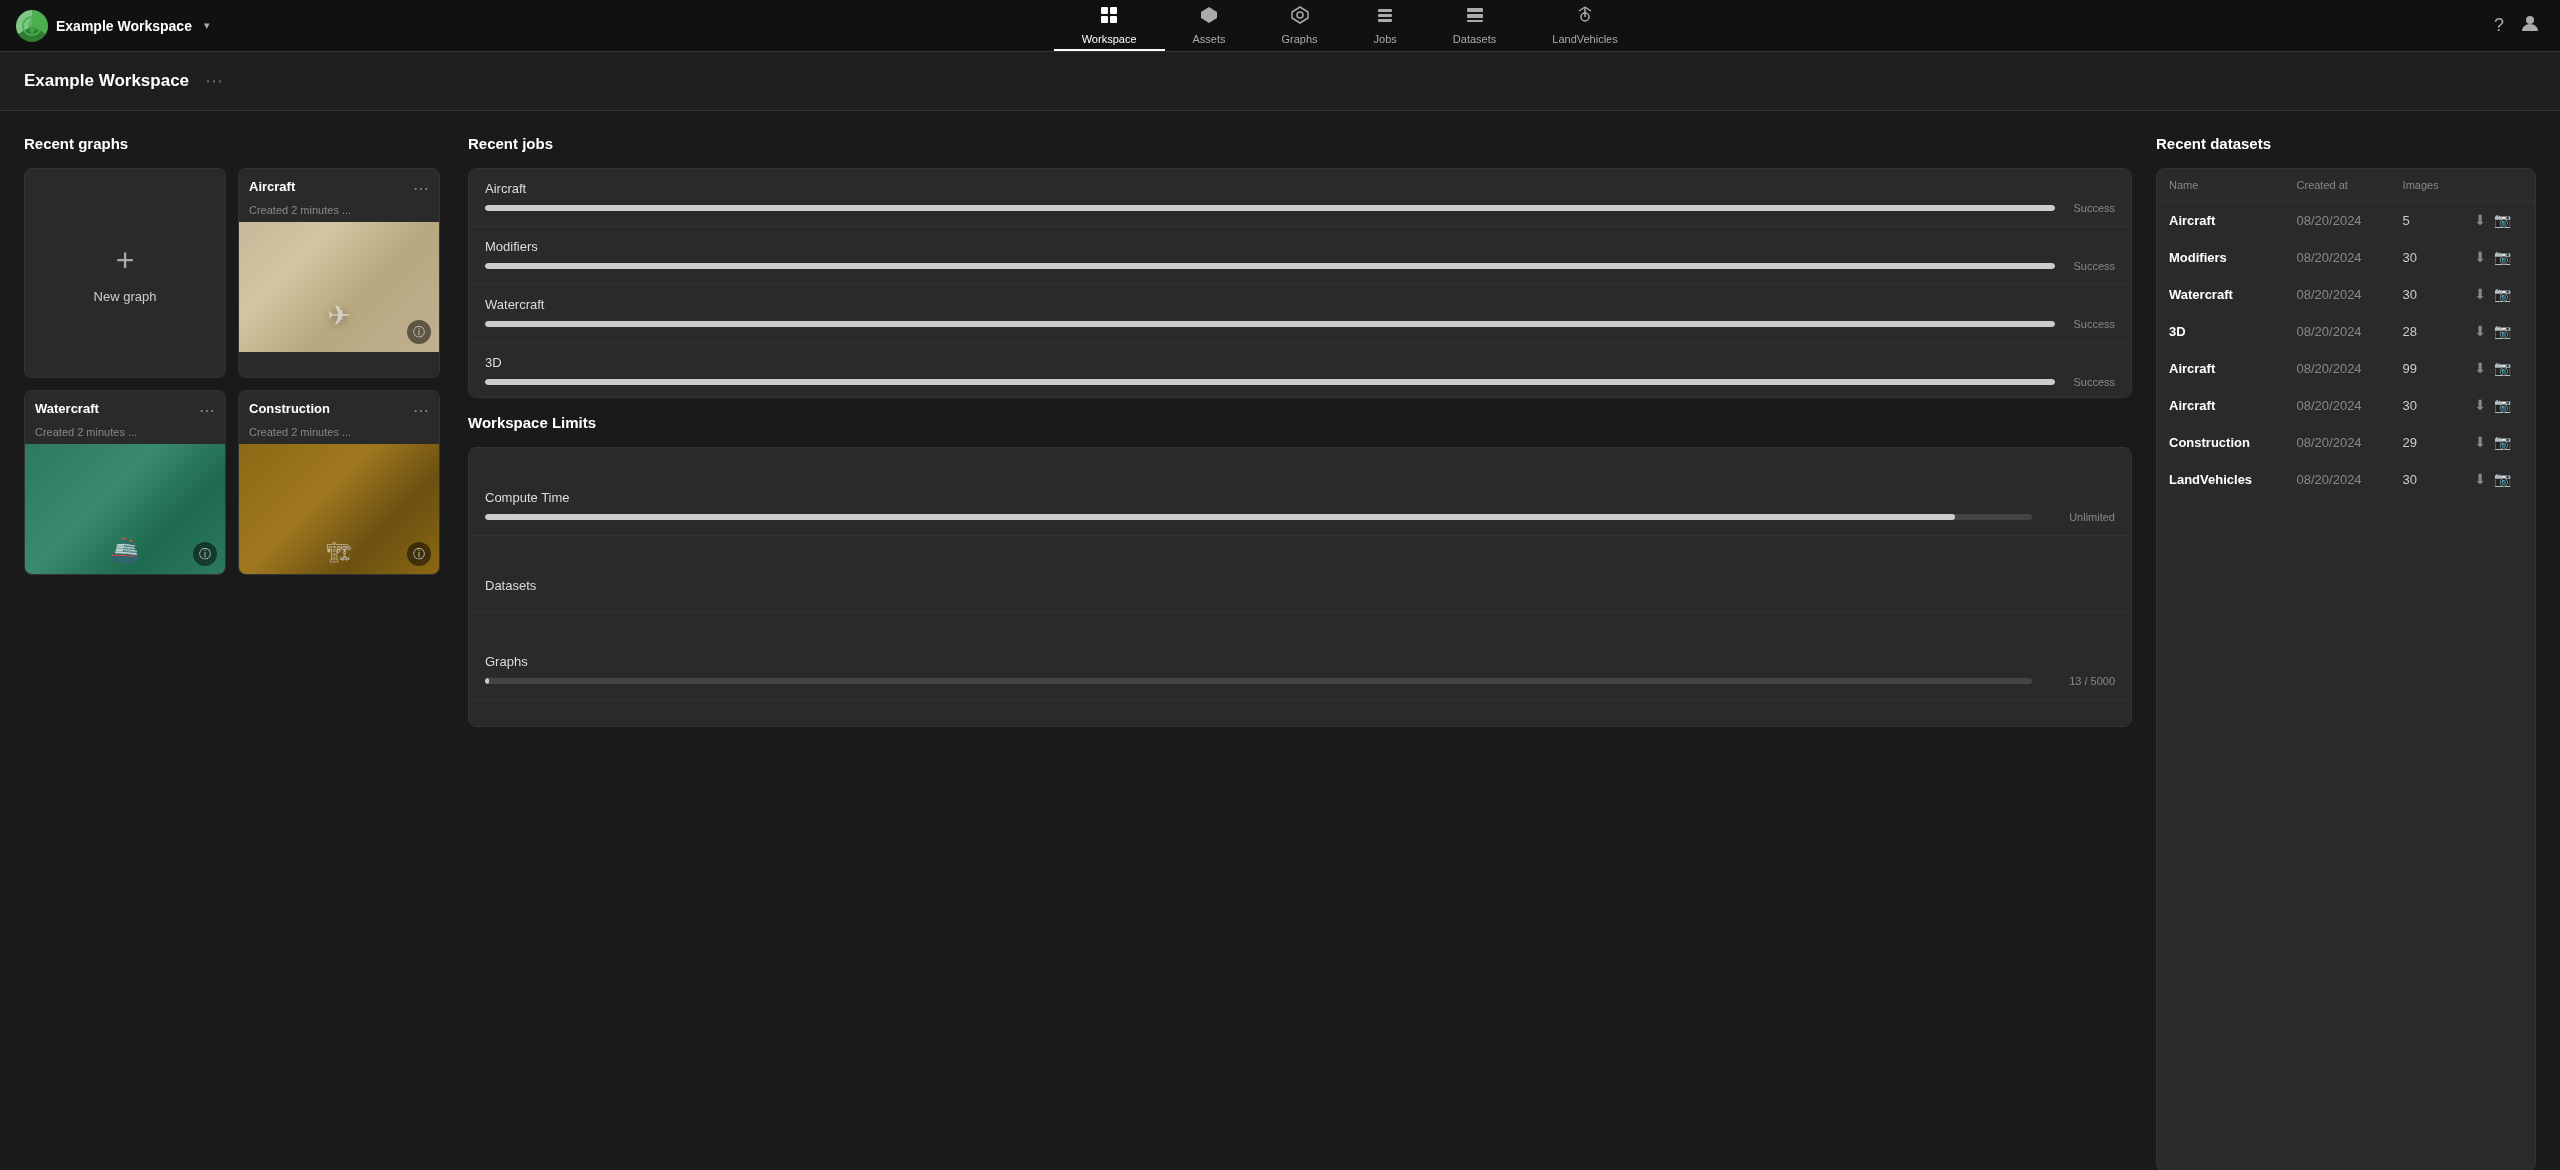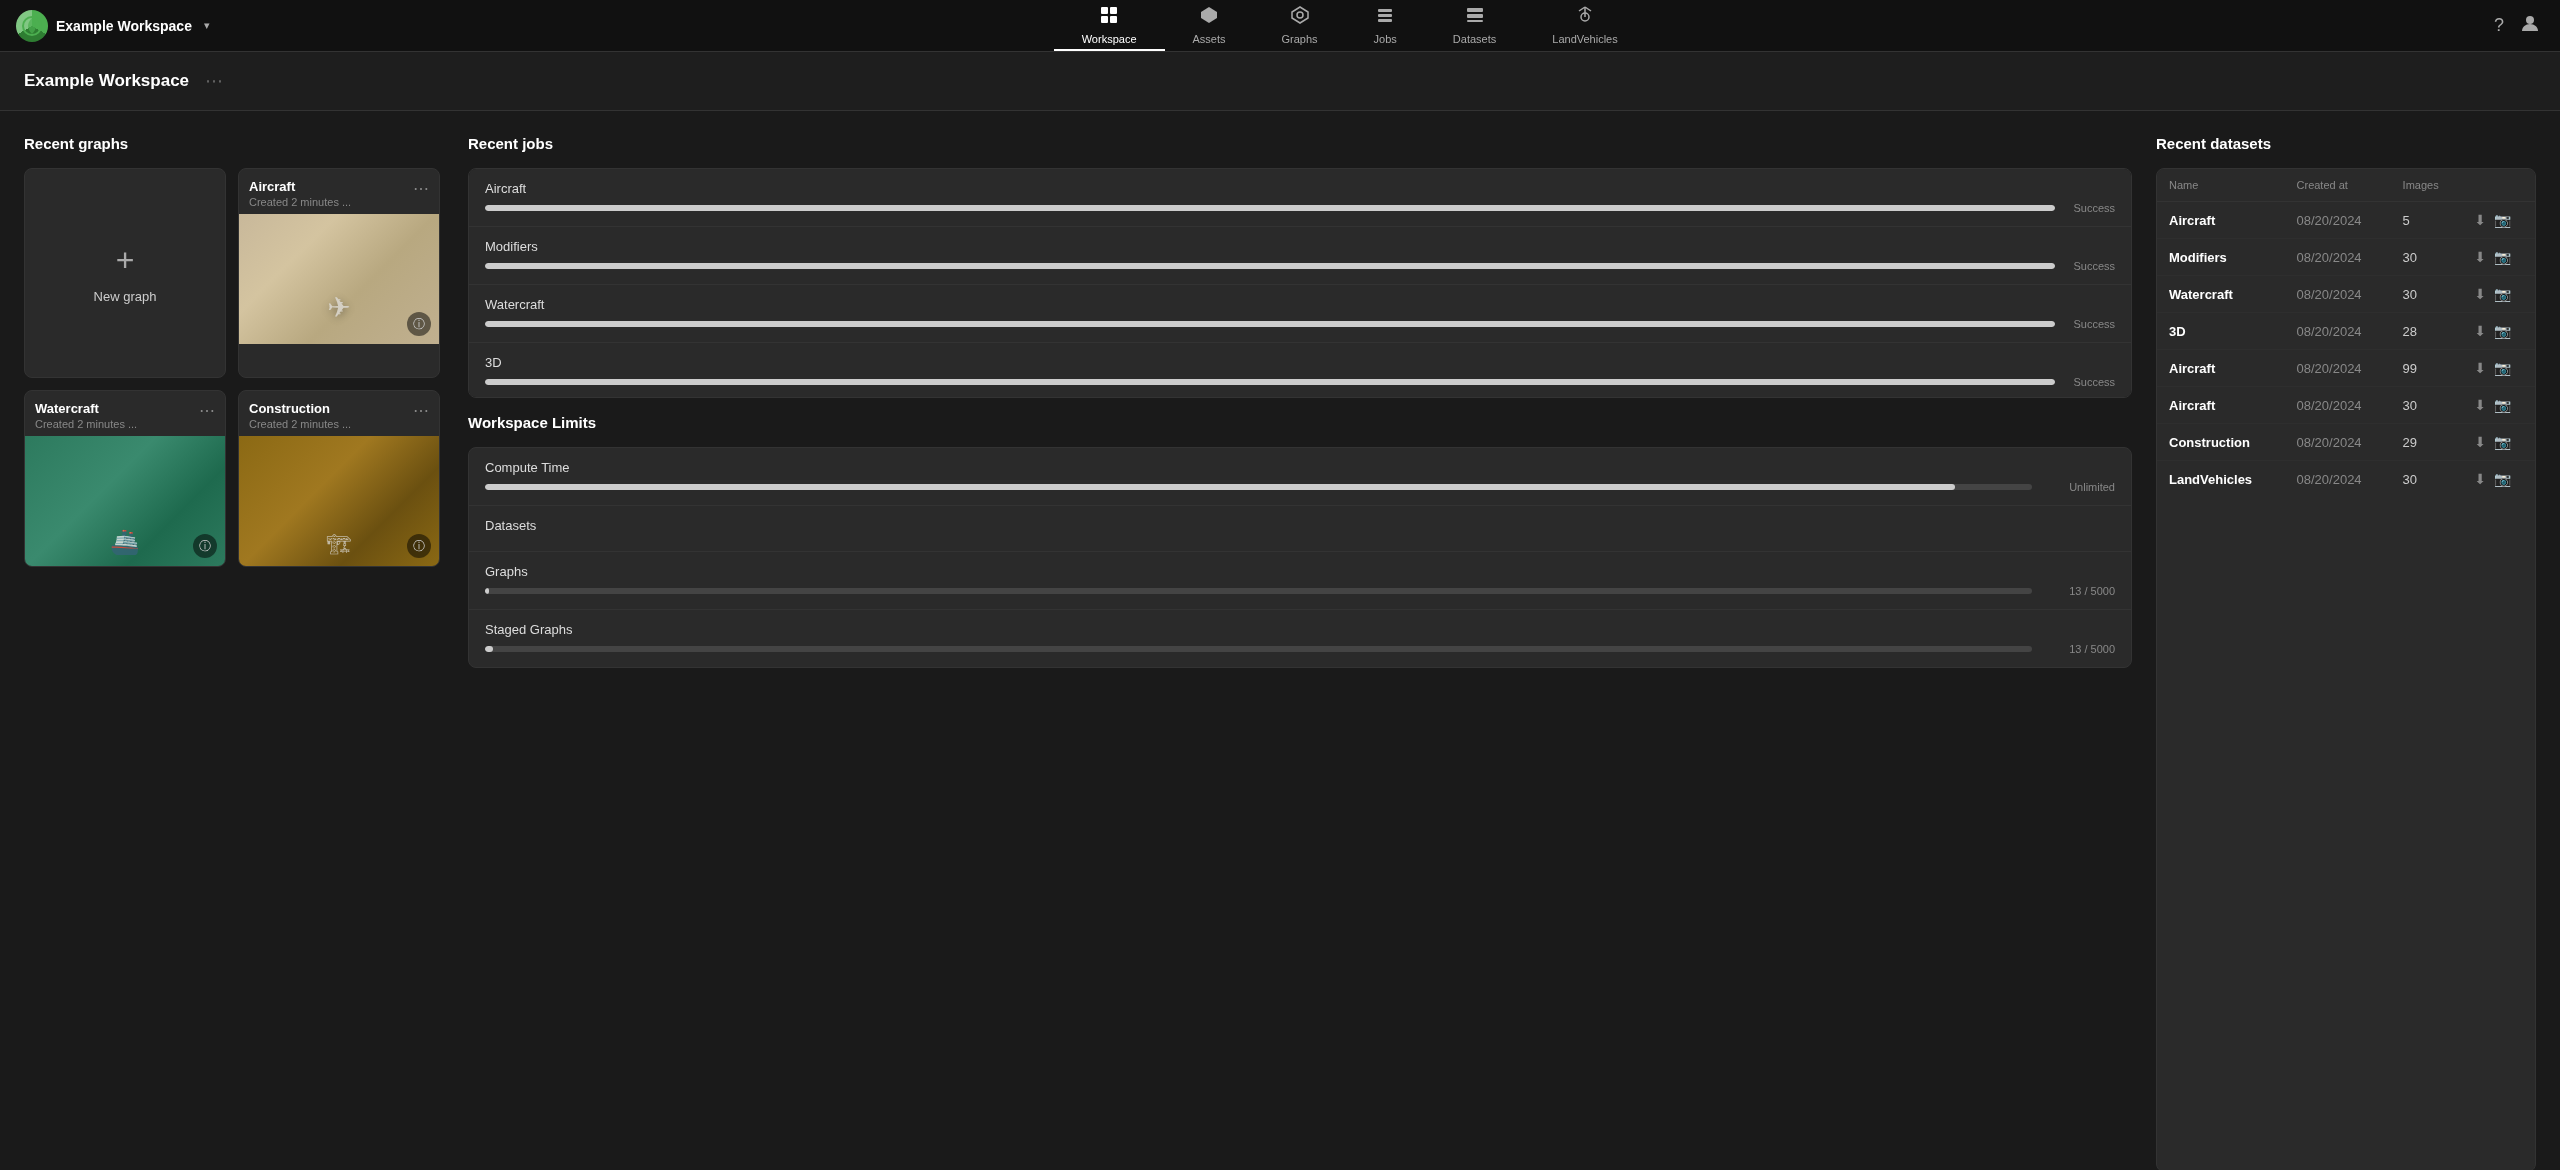--- a/index.html
+++ b/index.html
@@ -62,21 +62,21 @@
       cursor: pointer; position: relative; border: 1px solid #333;
     }
     .graph-card-new {
       display: flex; flex-direction: column; align-items: center; justify-content: center;
       min-height: 210px; color: #ccc;
     }
     .new-graph-plus { font-size: 32px; color: #aaa; margin-bottom: 10px; }
     .new-graph-label { font-size: 13px; color: #ccc; }
     .graph-card-header { padding: 10px 10px 6px 10px; display: flex; align-items: flex-start; justify-content: space-between; }
     .graph-card-name { font-size: 13px; font-weight: 600; color: #fff; }
-    .graph-card-date { font-size: 11px; color: #888; margin-top: 2px; }
+    .graph-card-date { font-size: 11px; color: #888; margin-top: 10px; }
     .graph-card-more { color: #888; cursor: pointer; font-size: 16px; }
     .graph-thumb-img {
       width: 100%; height: 130px; background: #555;
       position: relative; overflow: hidden;
     }
     .graph-info-btn {
       position: absolute; bottom: 8px; right: 8px; width: 24px; height: 24px;
       background: rgba(0,0,0,0.5); border-radius: 50%; display: flex;
       align-items: center; justify-content: center; color: #ccc; font-size: 12px; cursor: pointer;
     }
@@ -106,21 +106,21 @@
     .job-status { font-size: 11px; color: #888; min-width: 50px; text-align: right; }
 
     
     .limits-section { flex: 1; overflow: hidden; }
     .limits-container {
       background: #2a2a2a; border-radius: 8px; border: 1px solid #333;
       overflow-y: auto; max-height: 280px;
     }
     .limit-item { padding: 12px 16px; border-bottom: 1px solid #333; }
     .limit-item:last-child { border-bottom: none; }
-    .limit-name { font-size: 13px; color: #ddd; margin-bottom: 6px; }
+    .limit-name { font-size: 13px; color: #ddd; margin-bottom: 6px; margin-top: 30px; }
     .limit-bar-row { display: flex; align-items: center; gap: 3px; }
     .limit-bar { flex: 1; height: 6px; background: #444; border-radius: 3px; overflow: hidden; }
     .limit-bar-fill { height: 100%; border-radius: 3px; }
     .limit-value { font-size: 11px; color: #888; min-width: 80px; text-align: right; }
     .limit-bar-unlimited { background: #ccc; width: 95%; }
     .limit-bar-datasets { background: #ccc; width: 6%; }
     .limit-bar-graphs { background: #ccc; width: 0.26%; }
 
     
     .right-col { width: 380px; flex-shrink: 0; display: flex; flex-direction: column; overflow: hidden; }

